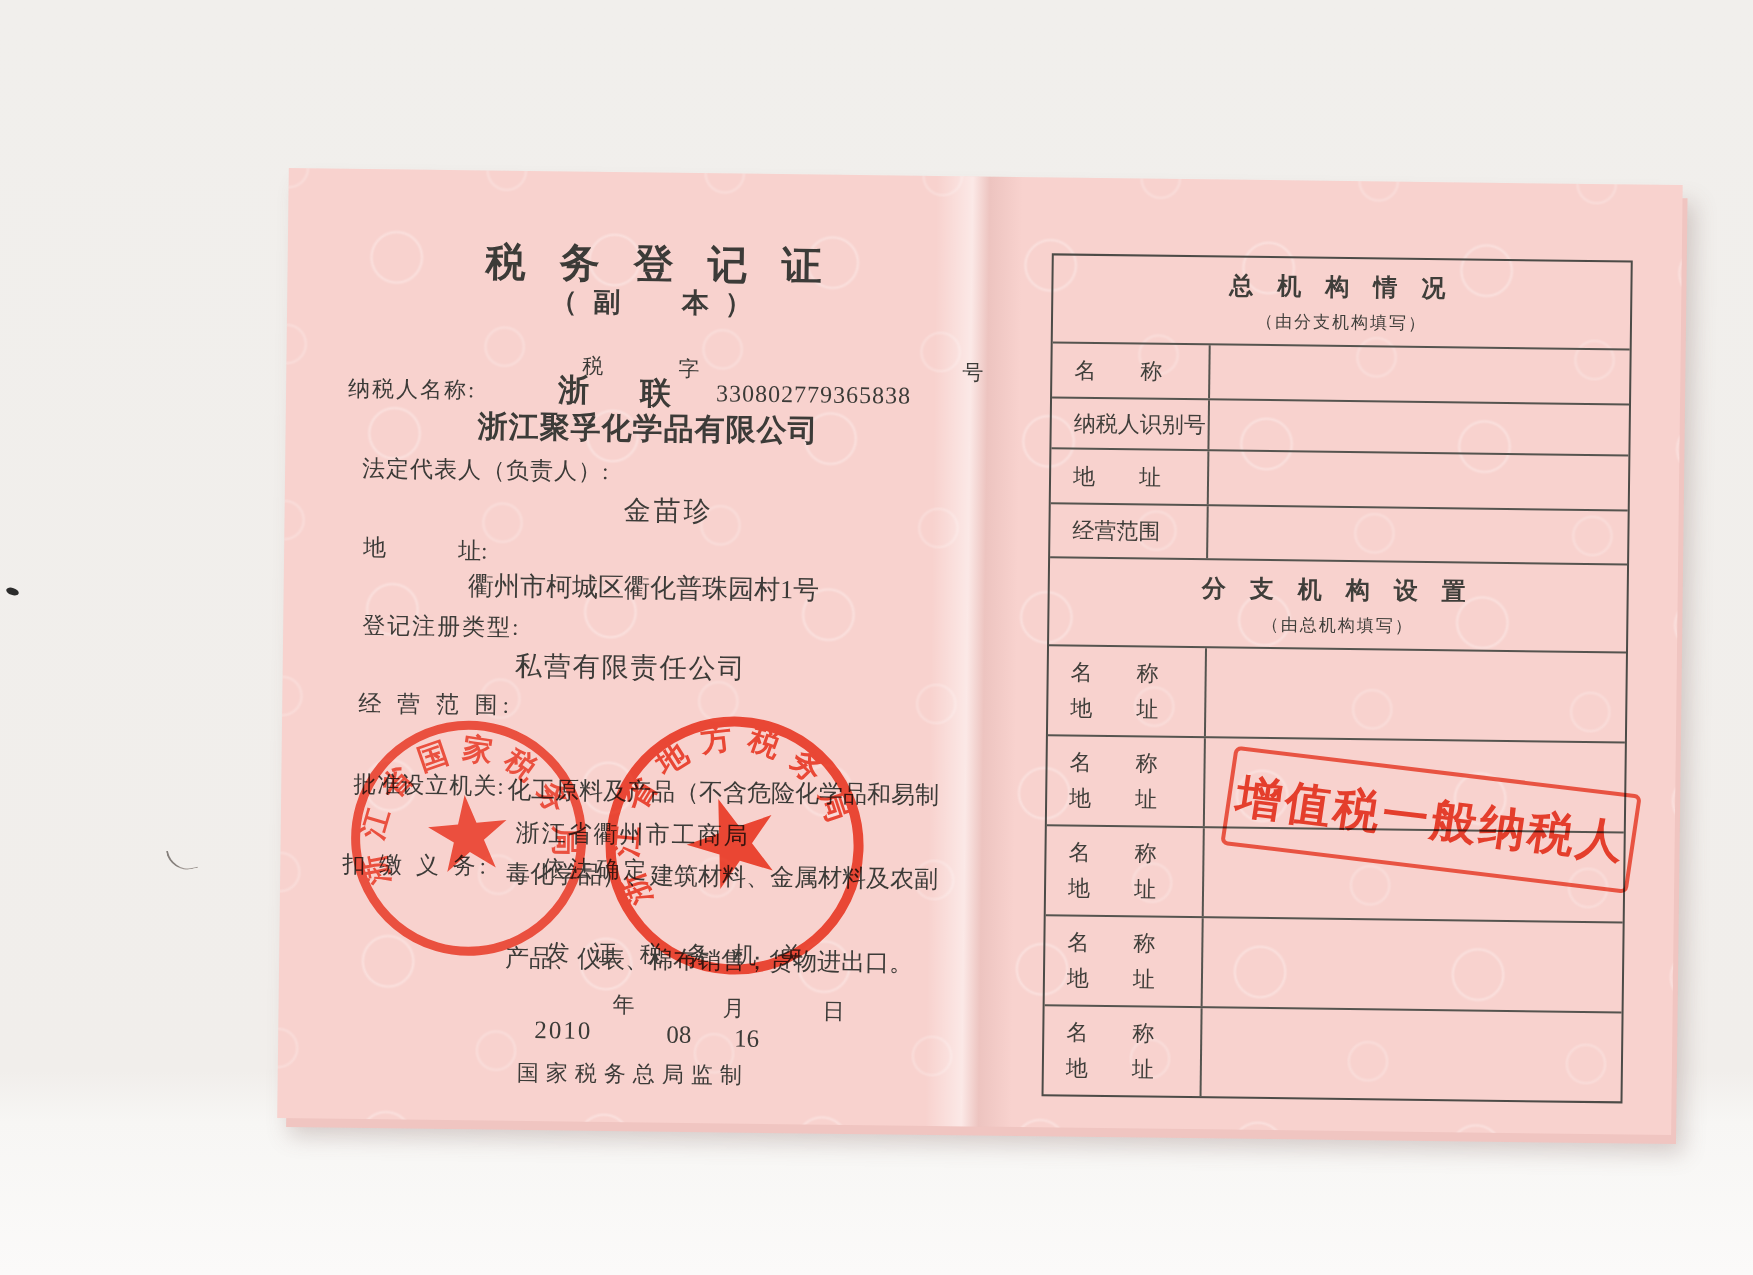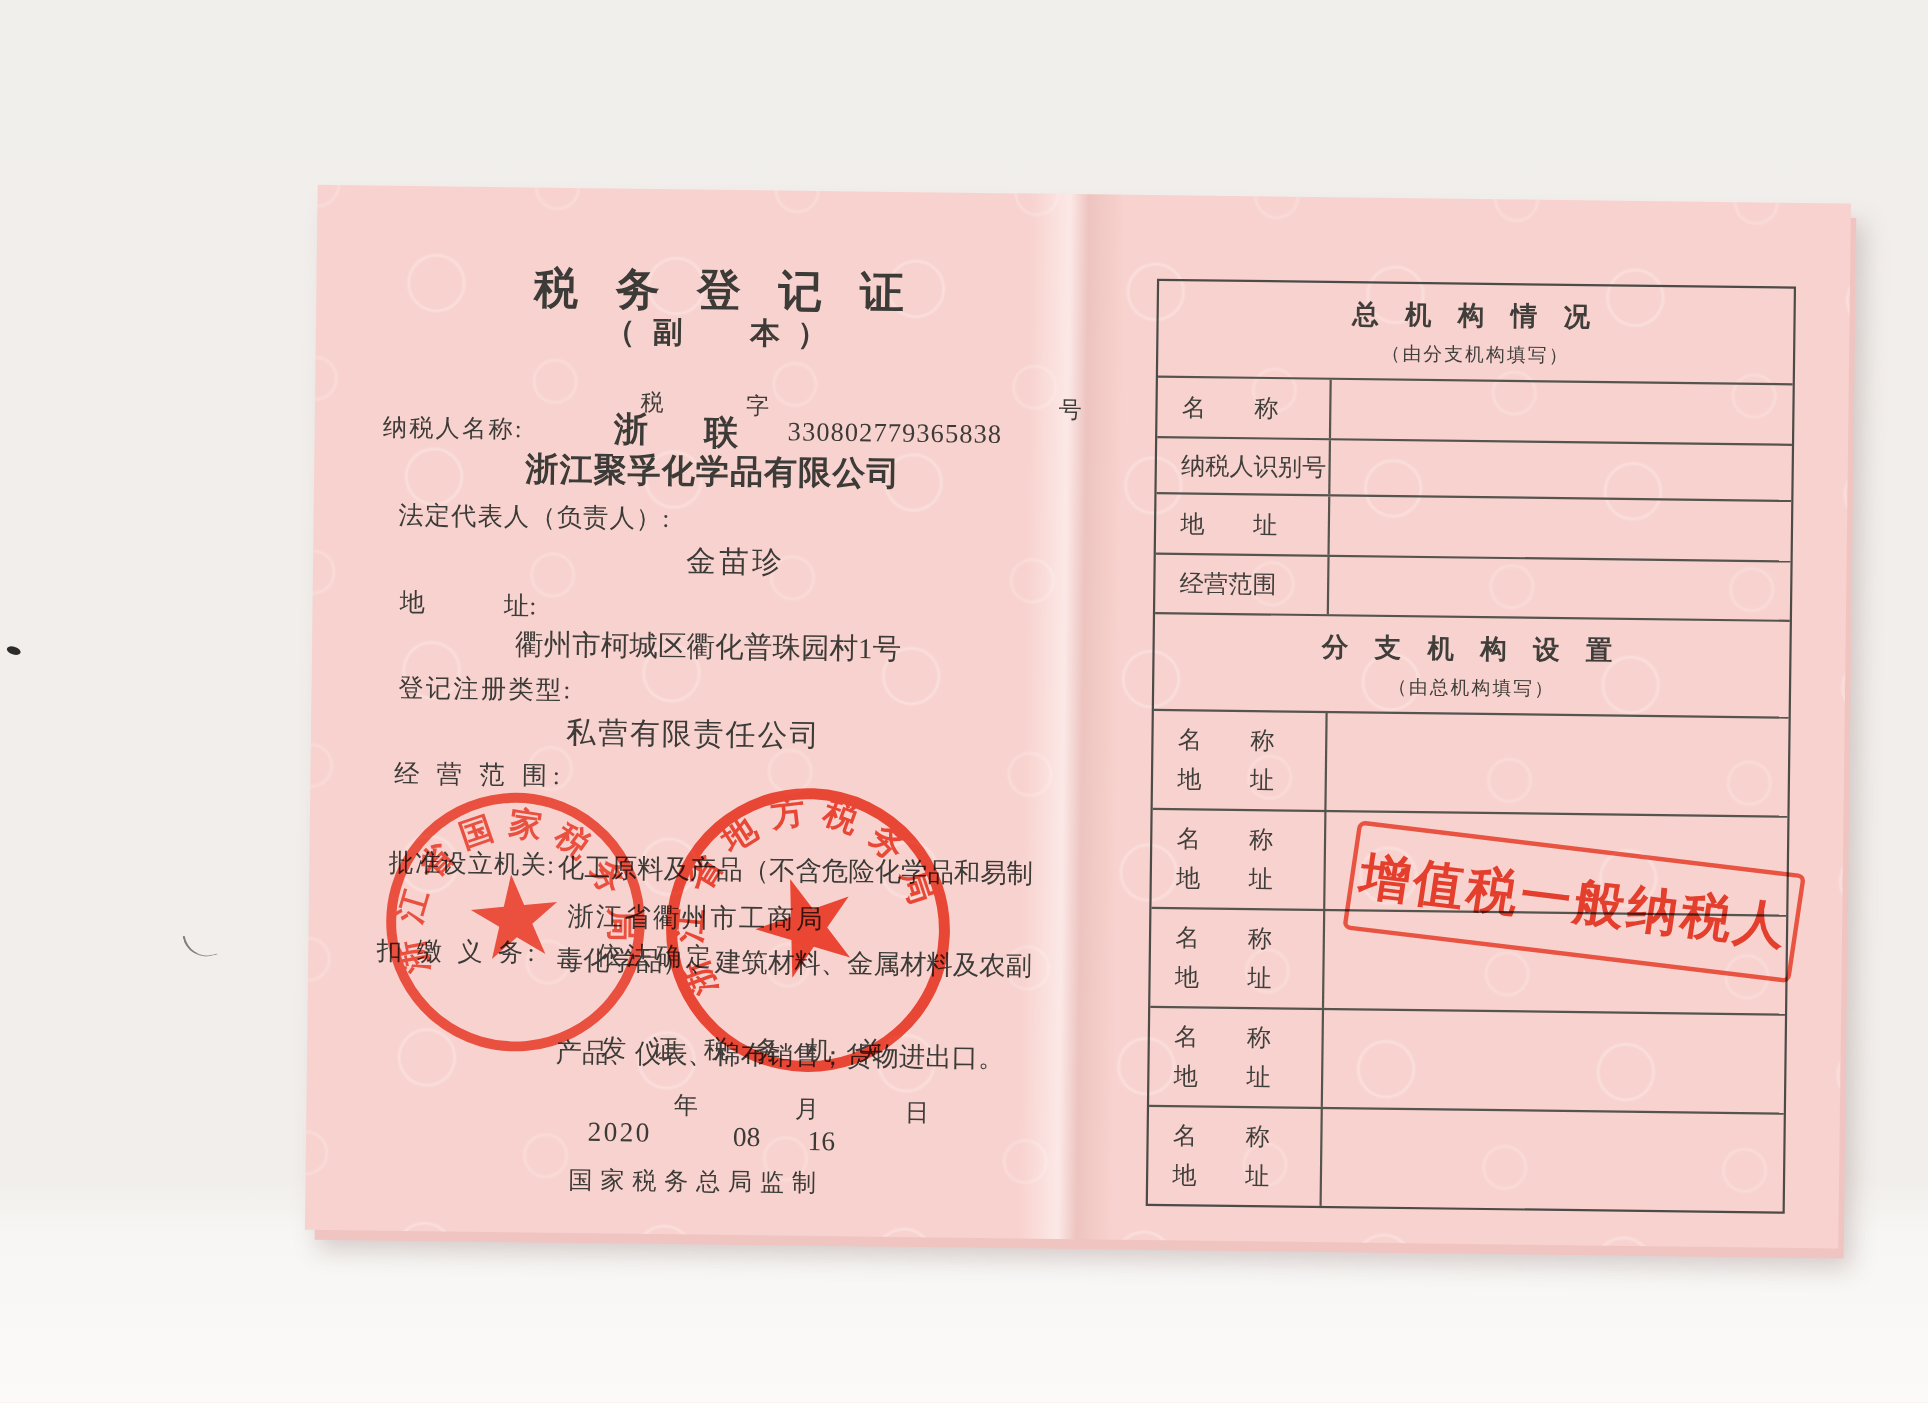--- a/index.html
+++ b/index.html
@@ -135,21 +135,21 @@
     <div class="tx center approval-value">浙江省衢州市工商局</div>
 
     <span class="tx label-withhold">扣 缴 义 务:</span>
     <span class="tx withhold-value">依法确定</span>
 
     <div class="tx center issuing">发 证 税 务 机 关</div>
 
     <span class="tx d-year">年</span>
     <span class="tx d-month">月</span>
     <span class="tx d-day">日</span>
-    <span class="tx v-year">2020</span>
+    <span class="tx v-year">2010</span>
     <span class="tx v-month">08</span>
     <span class="tx v-day">16</span>
 
     <div class="tx center footer-line">国家税务总局监制</div>
 
     <svg class="seal seal-left" width="256" height="256" viewBox="0 0 256 256">
       <circle cx="128" cy="128" r="113" fill="none" stroke="#ef4730" stroke-width="9"></circle>
       <polygon fill="#f0462e" points="0,-45 10.1,-13.9 42.8,-13.9 16.4,5.3 26.5,36.4 0,17.2 -26.5,36.4 -16.4,5.3 -42.8,-13.9 -10.1,-13.9" transform="translate(128,126) scale(0.92)"></polygon>
       <path id="seal-arc-left" d="M 44.9 157.4 A 86 86 0 1 1 211.1 157.4" fill="none"></path>
       <text font-size="30" font-weight="bold" fill="#ef4730" letter-spacing="11">

